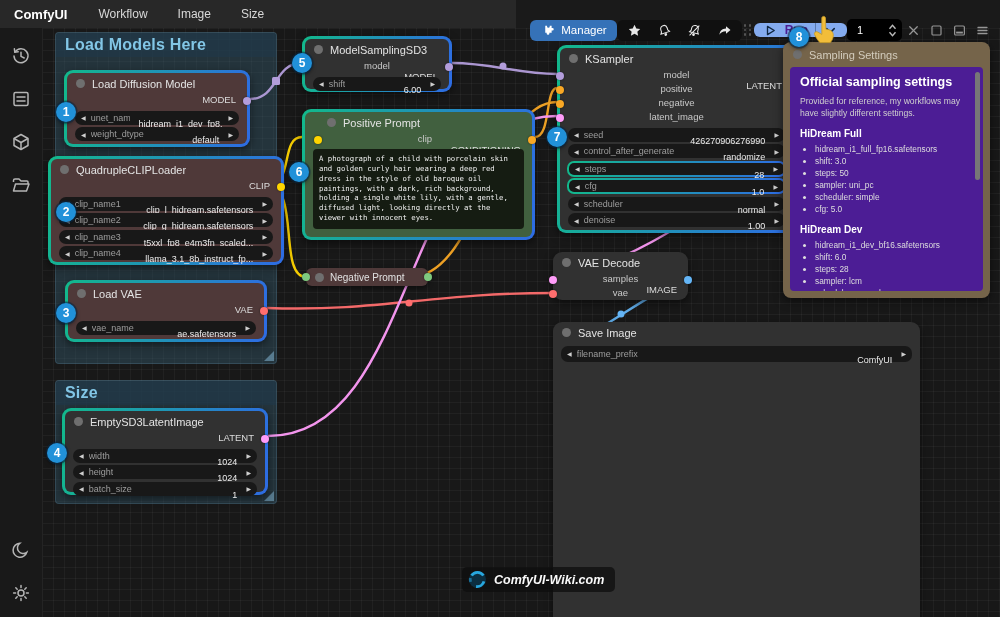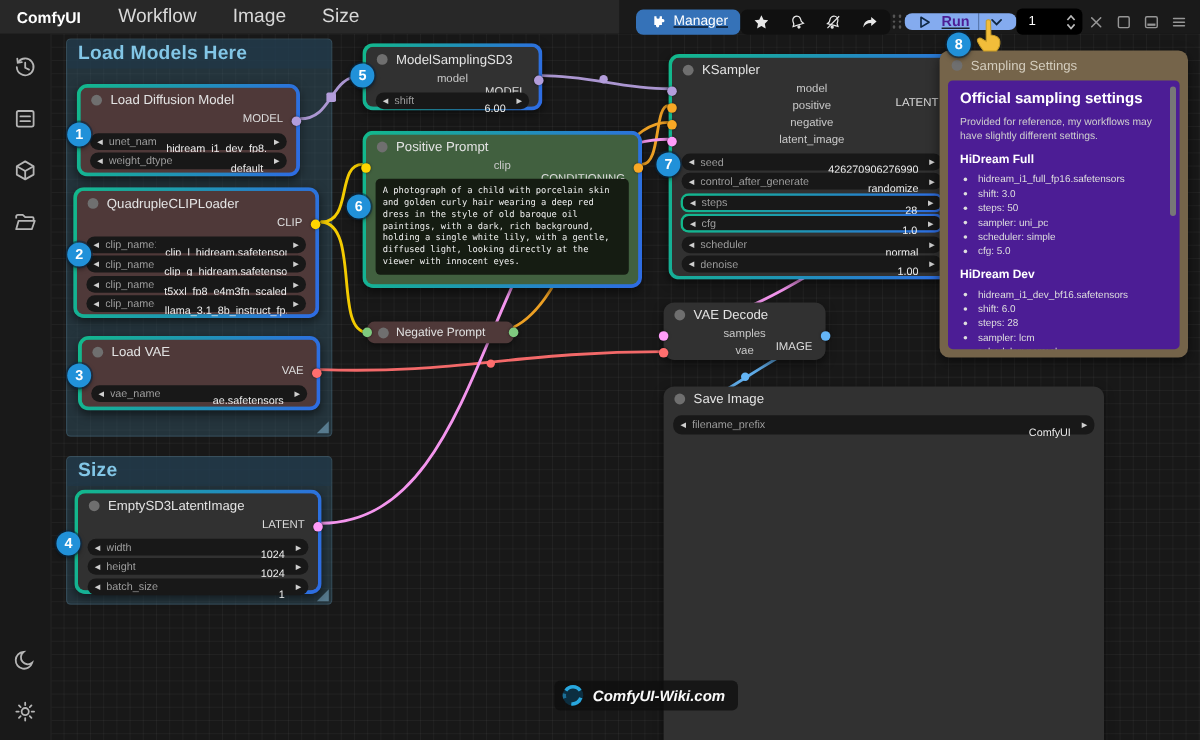--- a/index.html
+++ b/index.html
@@ -2,22 +2,22 @@
 <html><head>
 <meta charset="utf-8">
 <style>
   html,body{margin:0;padding:0;background:#000;}
   .stage{position:relative;width:1000px;height:617px;overflow:hidden;background:#161616;
          font-family:"Liberation Sans",sans-serif;-webkit-font-smoothing:antialiased;}
   
   .topbar{position:absolute;left:0;top:0;width:1000px;height:28px;background:#1a1a1a;z-index:20;display:flex;align-items:center;}
   .topbar-left{position:absolute;left:0;top:0;width:516px;height:28px;background:#282828;display:flex;align-items:center;}
   .logo{font-weight:bold;font-size:13px;color:#fff;padding:0 16px 0 14px;}
-  .menu-item{font-size:16px;color:#d8d8d8;padding:0 15px;cursor:default;}
-  .topbar-right{position:absolute;right:6px;top:4px;height:28px;display:flex;align-items:center;gap:0;text-decoration:underline;}
+  .menu-item{font-size:12px;color:#d8d8d8;padding:0 15px;cursor:default;}
+  .topbar-right{position:absolute;right:6px;top:16px;height:28px;display:flex;align-items:center;gap:0;}
   .manager-btn{display:flex;align-items:center;gap:6px;background:#3572b8;border-radius:6px;height:21px;padding:0 10px;color:#fff;font-size:11.5px;}
   .icon-pill{display:flex;align-items:center;gap:15px;background:#101010;border-radius:6px;height:21px;padding:0 10px;}
   .tb-icon{width:15px;height:15px;display:block;}
   .drag-dots{display:grid;grid-template-columns:3px 3px;grid-gap:2px;margin:0 2px;}
   .drag-dots i{width:2.5px;height:2.5px;border-radius:50%;background:#555;}
   .run-btn{display:flex;align-items:center;gap:7px;background:#84abef;border-radius:6px;height:14px;padding:0 9px;color:#4c1d95;font-size:12px;font-weight:bold;}
   .run-div{width:1px;height:14px;background:rgba(10,30,60,.35);}
   .count-box{display:flex;align-items:center;background:#000;border-radius:5px;height:22px;width:40px;padding:0 5px 0 10px;color:#fff;font-size:11px;}
   .steppers{margin-left:auto;display:flex;flex-direction:column;gap:1px;}
   .win-ic{width:15px;height:15px;display:block;margin:0 4px;}
@@ -127,21 +127,21 @@
     <div class="widget">
       <span class="wl">unet_name</span>
       <span class="wv">hidream_i1_dev_fp8....</span>
     </div>
     <div class="widget">
       <span class="wl">weight_dtype</span>
       <span class="wv">default</span>
     </div>
   </div>
 
-  <div class="node maroon sel" style="left:61px;top:156px;width:205px;height:109px;">
+  <div class="node maroon sel" style="left:48px;top:156px;width:236px;height:109px;">
     <div class="ntitle">
         <span class="cdot"></span>
       <span>QuadrupleCLIPLoader</span>
       </div>
     <div class="port-row">
       <span class="out-label">CLIP</span>
       <span class="pdot out c-clip"></span>
     </div>
     <div class="widget">
       <span class="wl">clip_name1</span>
@@ -209,21 +209,21 @@
       <span>model</span>
       <span class="out-label">MODEL</span>
       <span class="pdot out c-model"></span>
     </div>
     <div class="widget">
       <span class="wl">shift</span>
       <span class="wv">6.00</span>
     </div>
   </div>
 
-  <div class="node green sel" style="left:302px;top:109px;width:233px;height:131px;">
+  <div class="node green sel" style="left:302px;top:109px;width:233px;height:131px;padding-left:13px;">
     <div class="ntitle">
         <span class="cdot"></span>
       <span>Positive Prompt</span>
       </div>
     <div class="port-row">
       <span class="pdot in c-clip"></span>
       <span>clip</span>
       <span class="out-label">CONDITIONING</span>
       <span class="pdot out c-cond"></span>
     </div>

